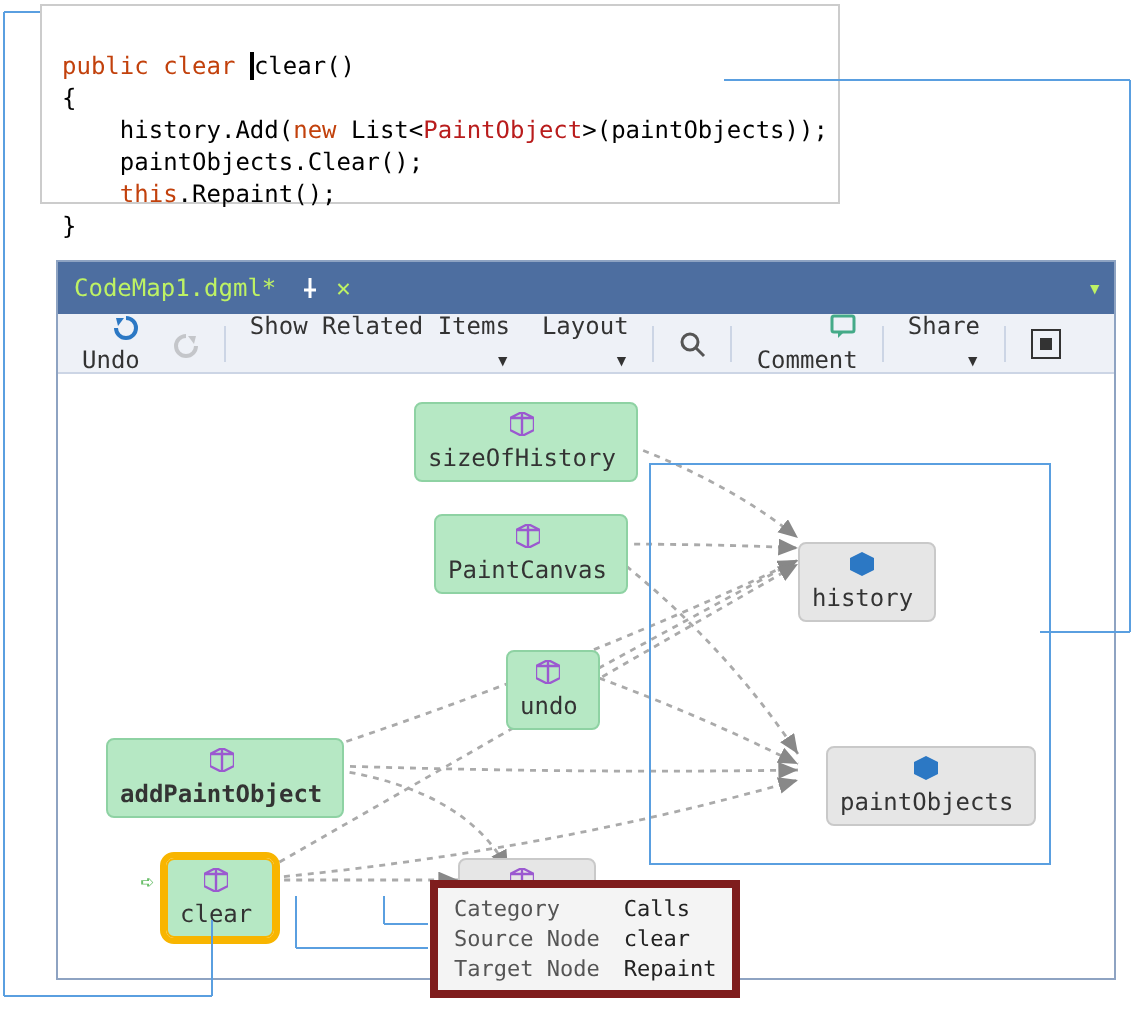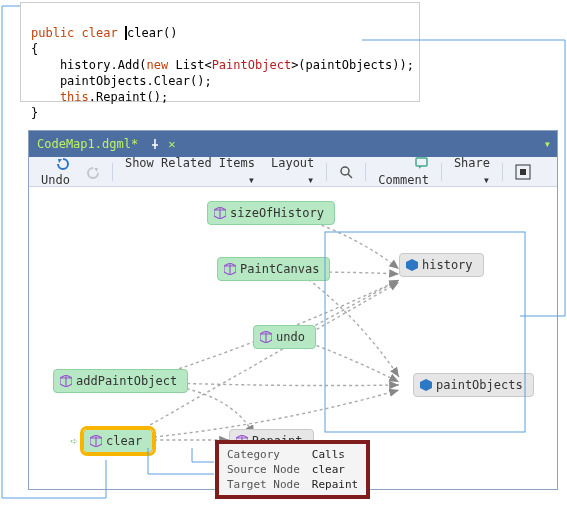--- a/index.html
+++ b/index.html
@@ -78,20 +78,21 @@
     position: absolute;
     border-radius: 4px;
     padding: 4px 10px 4px 6px;
     font-size: 12px;
     display: flex;
     align-items: center;
     gap: 4px;
     background: #b6e8c4;
     border: 1px solid #8ed2a3;
     color: #333;
+    flex-direction: column;
   }
   .node.gray {
     background: #e6e6e6;
     border: 1px solid #c9c9c9;
   }
   .node.selected {
     outline: 3px solid #f8b500;
     outline-offset: 0;
     border-color: #f8b500;
   }
@@ -227,33 +228,33 @@
           <path d="M6 0 L12 3 L12 9 L6 12 L0 9 L0 3 Z M6 0 L6 12 M0 3 L12 3" stroke="#9b59d0" fill="none" stroke-width="1.2"></path>
         </svg>
       <span>sizeOfHistory</span>
     </div>
     <div class="node" style="left:188px; top:70px;text-align:center;">
       <svg class="cube">
           <path d="M6 0 L12 3 L12 9 L6 12 L0 9 L0 3 Z M6 0 L6 12 M0 3 L12 3" stroke="#9b59d0" fill="none" stroke-width="1.2"></path>
         </svg>
       <span>PaintCanvas</span>
     </div>
-    <div class="node gray" style="left:370px; top:66px;">
+    <div class="node gray" style="left:370px; top:84px;">
       <svg class="cube">
           <path d="M6 0 L12 3 L12 9 L6 12 L0 9 L0 3 Z" fill="#2c78c4"></path>
         </svg>
       <span>history</span>
     </div>
     <div class="node" style="left:224px; top:138px;">
       <svg class="cube">
           <path d="M6 0 L12 3 L12 9 L6 12 L0 9 L0 3 Z M6 0 L6 12 M0 3 L12 3" stroke="#9b59d0" fill="none" stroke-width="1.2"></path>
         </svg>
       <span>undo</span>
     </div>
-    <div class="node" style="left:24px; top:182px;">
+    <div class="node" style="left:24px; top:182px;font-weight:bold;">
       <svg class="cube">
           <path d="M6 0 L12 3 L12 9 L6 12 L0 9 L0 3 Z M6 0 L6 12 M0 3 L12 3" stroke="#9b59d0" fill="none" stroke-width="1.2"></path>
         </svg>
       <span>addPaintObject</span>
     </div>
     <div class="node gray" style="left:384px; top:186px;">
       <svg class="cube">
           <path d="M6 0 L12 3 L12 9 L6 12 L0 9 L0 3 Z" fill="#2c78c4"></path>
         </svg>
       <span>paintObjects</span>

